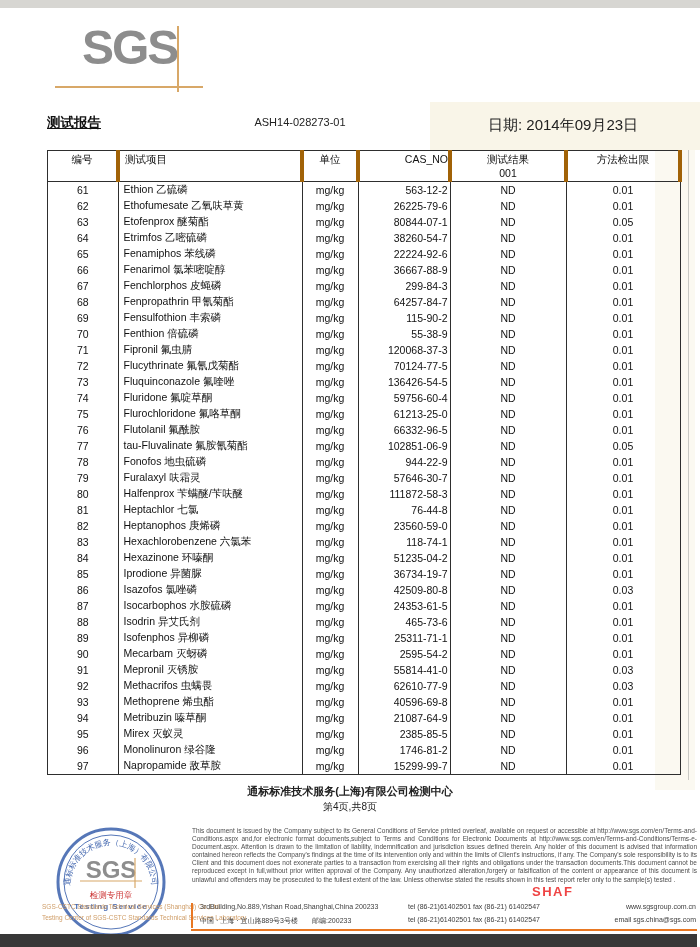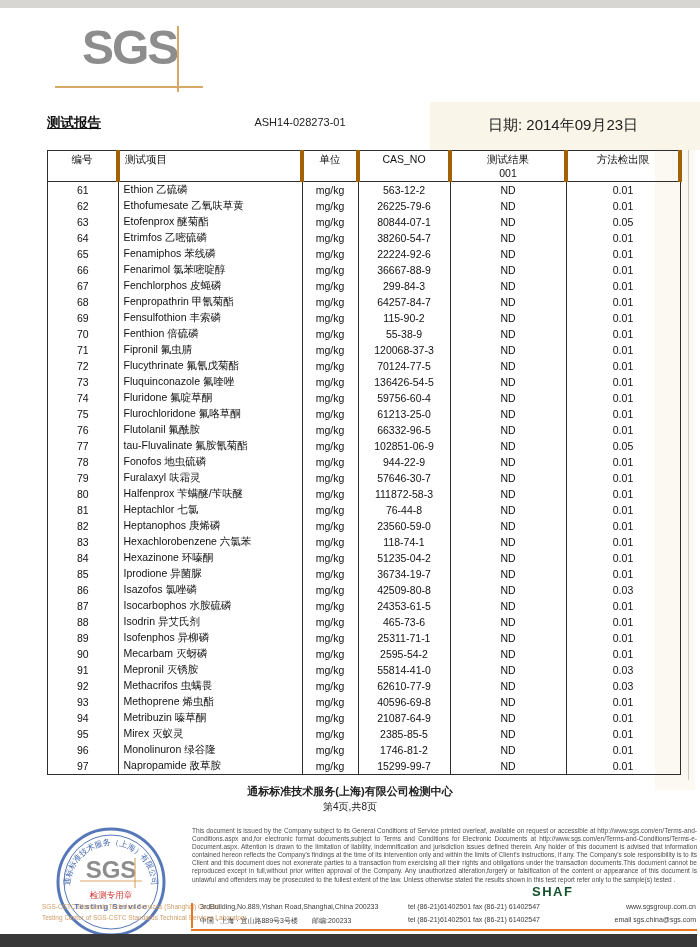--- a/index.html
+++ b/index.html
@@ -23,42 +23,42 @@
   
   table.results{position:absolute;left:47px;top:150px;width:605px;border-collapse:collapse;
       border:1.5px solid #2e2e2e;table-layout:fixed;}
   table.results th{border-left:1px solid #2e2e2e;border-right:4px solid #a16207;border-bottom:1.5px solid #2e2e2e;
       font-weight:normal;font-size:10.5px;padding:2px 0;color:#111;vertical-align:top;}
   table.results td{border-left:1px solid #2e2e2e;border-right:1px solid #2e2e2e;
       font-size:10.5px;height:16px;padding:0 2px;color:#111;white-space:nowrap;overflow:hidden;}
   table.results .c0{text-align:center;width:68px;}
   table.results .c1{text-align:left;width:175px;padding-left:5px;}
   table.results .c2{text-align:center;width:52px;}
-  table.results .c3{text-align:center;width:88px;border-radius:8px;}
+  table.results .c3{text-align:right;width:88px;border-radius:8px;}
   table.results .c4{text-align:center;width:112px;}
   table.results .c5{text-align:center;width:110px;}
   th .sub{display:block;font-size:10.5px;}
   
   .lab-name{left:350px;top:784px;transform:translateX(-50%);font-size:11px;color:#222;font-weight:bold;}
   .page-no{left:350px;top:800px;transform:translateX(-50%);font-size:10px;color:#222;text-align:right;}
   
   .disclaimer{left:192px;top:827px;width:505px;font-size:6.5px;line-height:8.1px;color:#4c4c4c;text-align:justify;}
   
   .stamp{left:52px;top:826px;}
   
   .company-en{left:42px;top:901px;width:210px;font-size:6.5px;line-height:11px;color:#cf9d67;}
   
   .addr-bar{left:191px;top:903px;width:2px;height:25px;background:#e87722;}
   .addr-en{left:200px;top:903px;font-size:7px;color:#3d3d3d;white-space:nowrap;}
   .addr-cn{left:200px;top:916px;font-size:7px;color:#3d3d3d;white-space:nowrap;}
   .telfax1{left:408px;top:903px;font-size:7px;color:#3d3d3d;white-space:nowrap;}
   .telfax2{left:408px;top:916px;font-size:7px;color:#3d3d3d;white-space:nowrap;}
   .web{left:588px;top:903px;width:108px;text-align:right;font-size:7px;color:#3d3d3d;white-space:nowrap;}
   .email{left:588px;top:916px;width:108px;text-align:right;font-size:7px;color:#3d3d3d;white-space:nowrap;}
-  .shaf{left:532px;top:884px;font-size:13px;font-weight:bold;color:#14532d;letter-spacing:1.5px;}
+  .shaf{left:532px;top:884px;font-size:13px;font-weight:bold;color:#ef4444;letter-spacing:1.5px;}
   .orange-line{left:191px;top:929px;width:506px;height:2px;background:#e87722;}
 </style>
 </head>
 <body>
 
 <div class="abs top-strip"></div>
 <div class="abs tint-date"></div>
 <div class="abs tint-right"></div>
 <div class="abs scan-line"></div>
 

